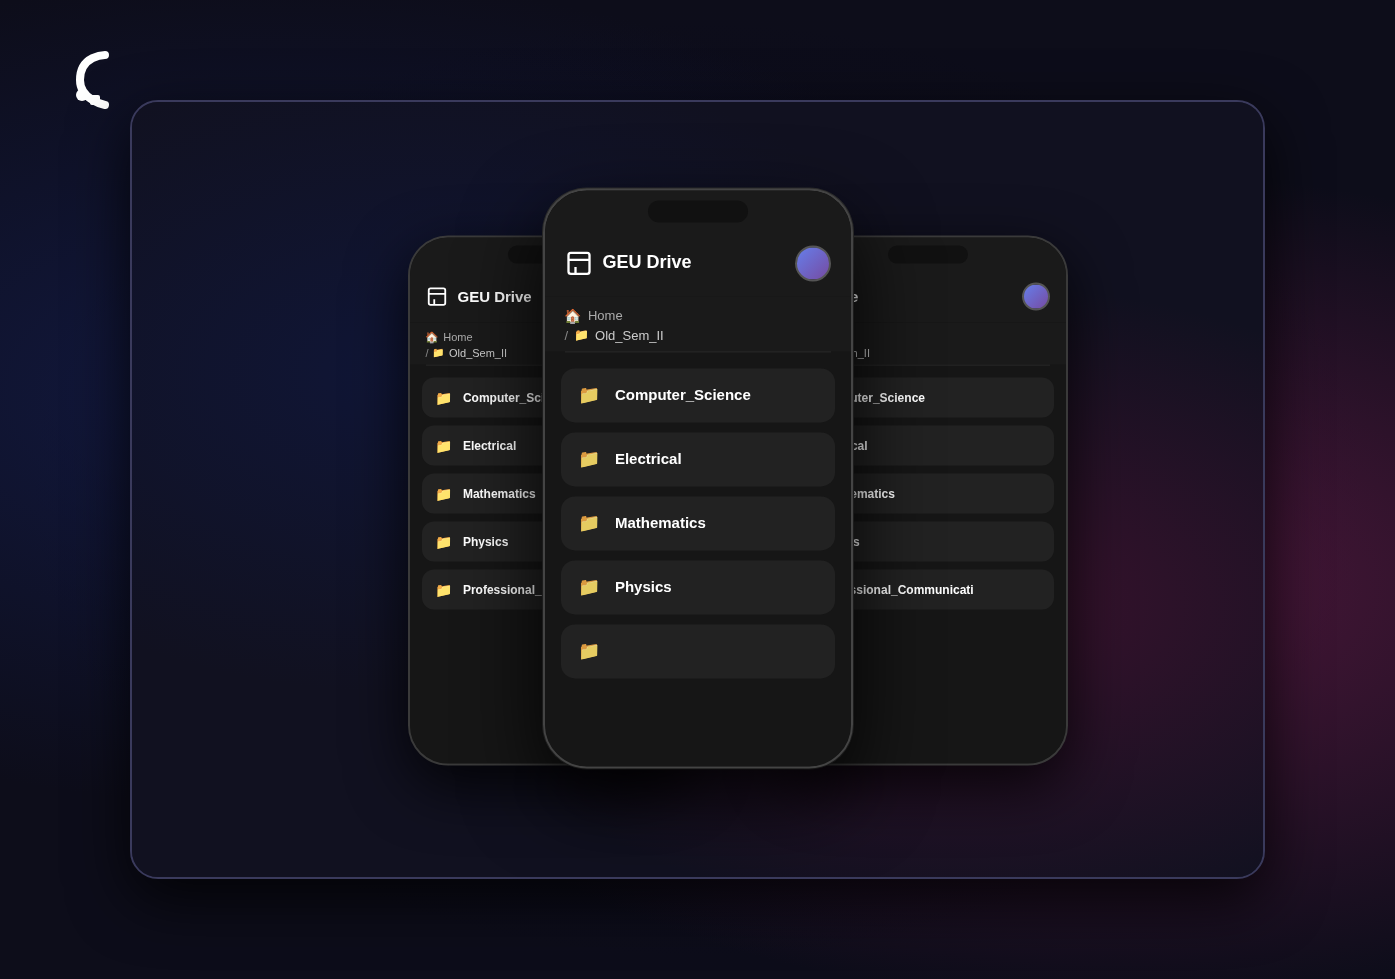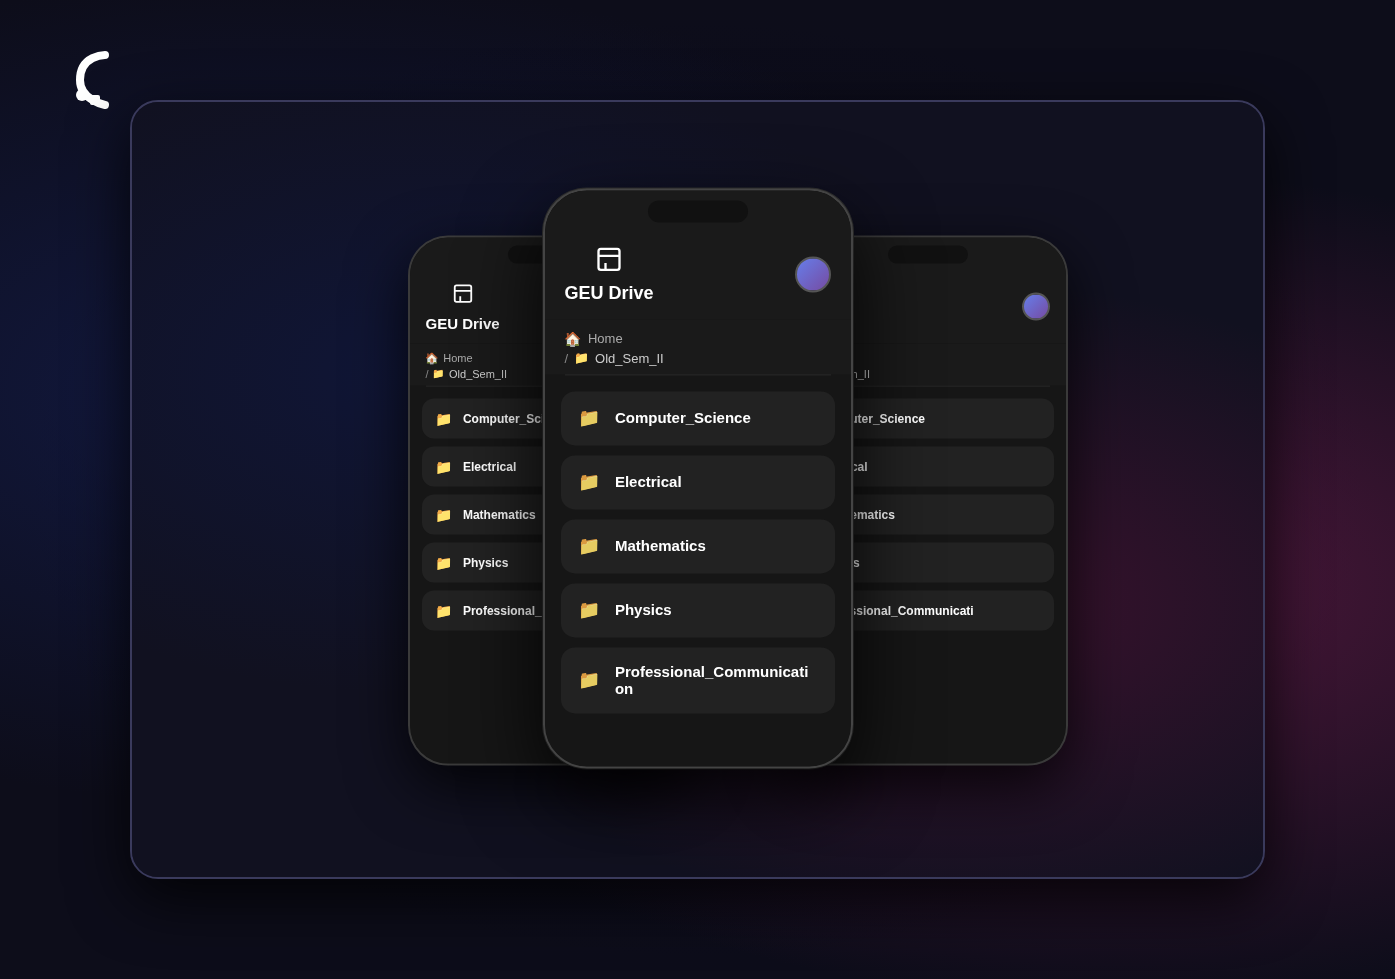--- a/index.html
+++ b/index.html
@@ -176,21 +176,20 @@
       align-items: center;
       justify-content: space-between;
       padding: 45px 16px 12px;
       background: #1a1a1a;
     }
 
     .app-title-group {
       display: flex;
       align-items: center;
       gap: 10px;
-      flex-direction: column;
     }
 
     .drive-icon {
       width: 28px;
       height: 28px;
       color: white;
     }
 
     .drive-icon-small {
       width: 22px;
@@ -462,21 +461,20 @@
             <div class="folder-item">
               <span class="folder-emoji">📁</span>
               <span class="folder-name">Mathematics</span>
             </div>
             <div class="folder-item">
               <span class="folder-emoji">📁</span>
               <span class="folder-name">Physics</span>
             </div>
             <div class="folder-item">
               <span class="folder-emoji">📁</span>
-              <span class="folder-name">Professional_Communicati on</span>
             </div>
           </div>
         </div>
       </div>
 
       <div class="phone-right">
         <div class="notch-small"></div>
         <div class="phone-screen-small">
 
           <div class="app-header-small">

